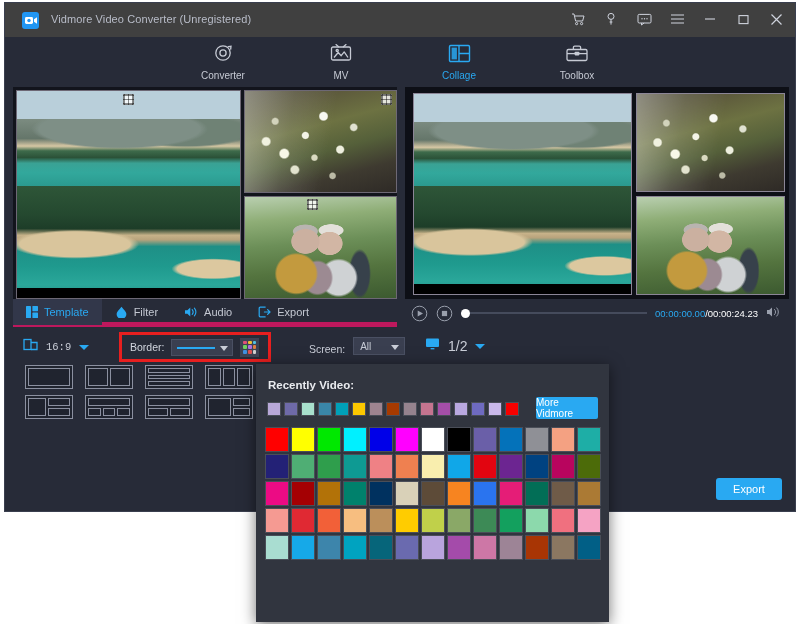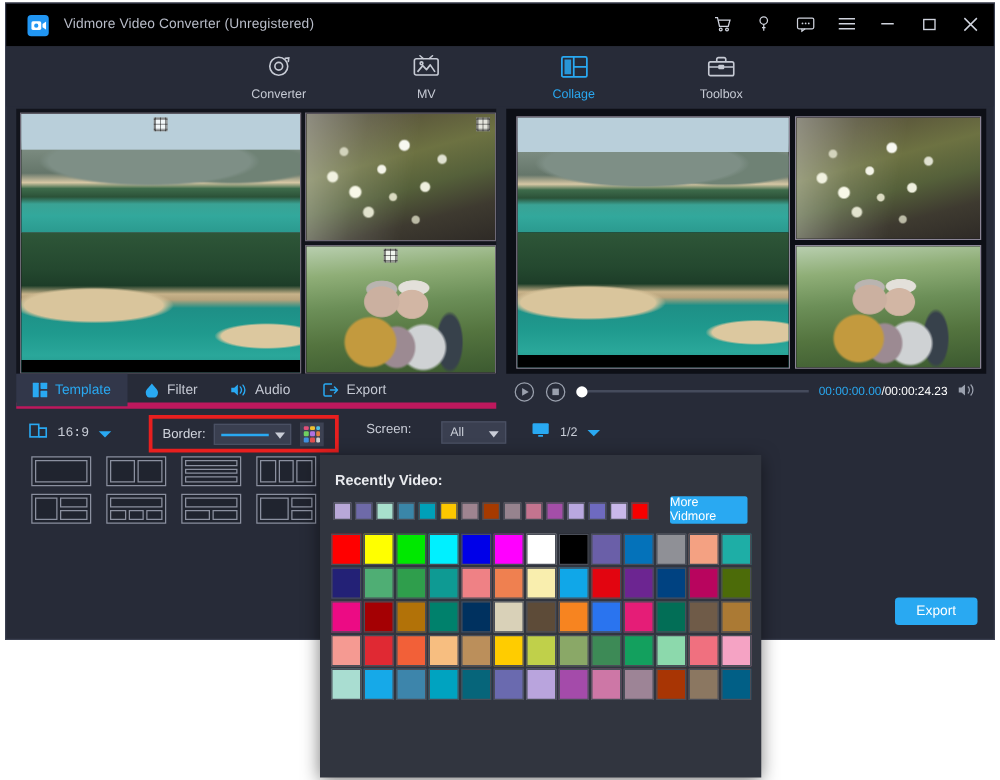--- a/index.html
+++ b/index.html
@@ -19,21 +19,21 @@
   .window {
     position: absolute;
     left: 4px; top: 2px; width: 792px; height: 510px;
     background: #272b38;
     border: 1px solid #3a3f4f;
   }
 
   
   .titlebar {
     position: absolute; left: 0; top: 0; width: 100%; height: 34px;
-    background: #000000;
+    background: #404040;
     padding-left: 40px;
   }
   .app-logo {
     position: absolute; left: 17px; top: 9px;
     width: 17px; height: 17px; border-radius: 3px;
     background: #2196f3;
     display: flex; align-items: center; justify-content: center;
   }
   .app-logo svg { display: block; }
   .app-title {
@@ -236,40 +236,40 @@
   }
   .colorgrid-btn {
     width: 19px; height: 19px; background: #3d4253;
     border: 1px solid #4c melhor; cursor: pointer;
     display: grid; grid-template-columns: repeat(3, 1fr);
     grid-template-rows: repeat(3, 1fr); gap: 1px; padding: 3px;
   }
   .colorgrid-btn i { display: block; border-radius: 1px; }
 
   .screen-group {
-    position: absolute; left: 288px; top: 334px;
-    display: flex; align-items: flex-start; gap: 24px;
+    position: absolute; left: 304px; top: 334px;
+    display: flex; align-items: flex-end; gap: 8px;
   }
   .screen-lbl { font-size: 10.5px; color: #c9cdd7; }
   .screen-select {
     width: 52px; height: 18px; background: #3a3f50;
     border: 1px solid #4a5063; position: relative; cursor: pointer;
   }
   .screen-val { position: absolute; left: 6px; top: 3px; font-size: 10px; color: #c9cdd7; }
   .screen-caret {
     position: absolute; right: 5px; top: 7px; width: 0; height: 0;
     border-left: 4px solid transparent; border-right: 4px solid transparent;
     border-top: 5px solid #c9cdd7;
   }
 
   .page-group {
     position: absolute; left: 420px; top: 334px;
     display: flex; align-items: center; gap: 8px; cursor: pointer;
   }
-  .page-lbl { font-size: 10px; color: #c9cdd7; }
+  .page-lbl { font-size: 14px; color: #c9cdd7; }
 
   
   .templates {
     position: absolute; left: 8px; top: 362px;
     width: 776px; height: 58px;
     display: flex; flex-direction: column; gap: 6px;
     padding-left: 12px;
   }
   .tpl-row { display: flex; gap: 12px; }
   .tpl {

